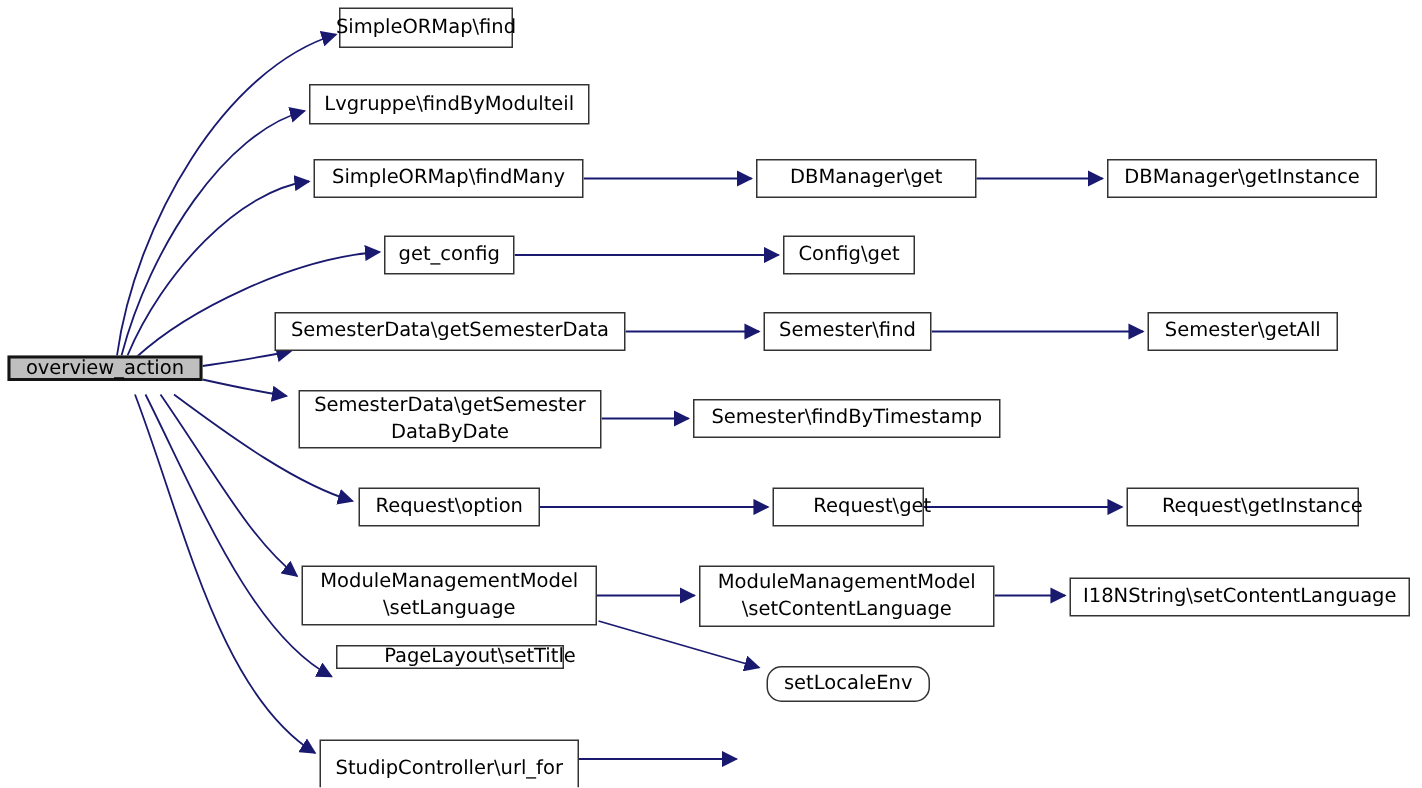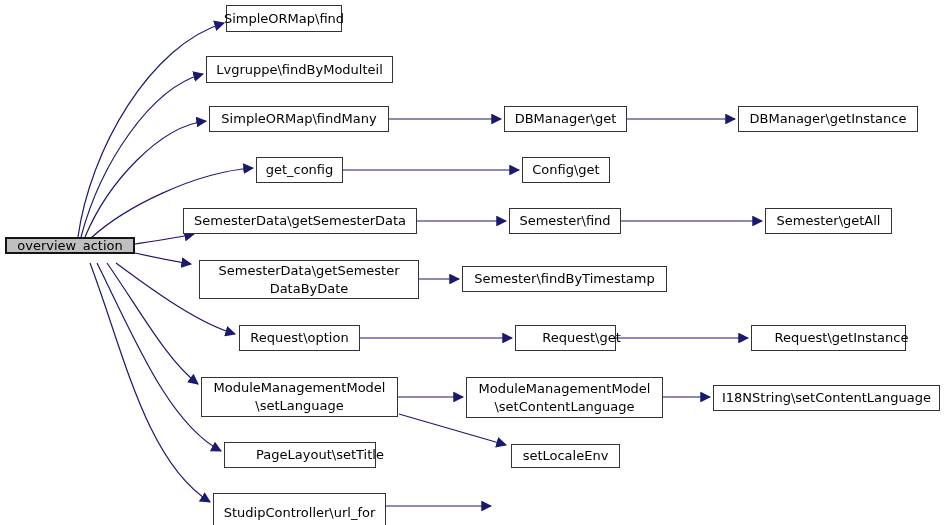--- a/index.html
+++ b/index.html
@@ -56,46 +56,46 @@
   <div class="node" style="left:211px; top:5px; width:116px; height:27px;margin-left:15px;">SimpleORMap\find</div>
 
   <div class="node" style="left:206px; top:56px; width:187px; height:27px;">Lvgruppe\findByModulteil</div>
 
   <div class="node" style="left:209px; top:106px; width:180px; height:26px;">SimpleORMap\findMany</div>
 
   <div class="node" style="left:256px; top:157px; width:87px; height:26px;">get_config</div>
 
   <div class="node" style="left:183px; top:208px; width:234px; height:26px;text-align:center;">SemesterData\getSemesterData</div>
 
-  <div class="node" style="left:199px; top:260px; width:220px; height:39px;">SemesterData\getSemester
+  <div class="node" style="left:199px; top:260px; width:202px; height:39px;">SemesterData\getSemester
 DataByDate</div>
 
   <div class="node" style="left:239px; top:325px; width:121px; height:26px;">Request\option</div>
 
   <div class="node" style="left:201px; top:377px; width:197px; height:40px;">ModuleManagementModel
 \setLanguage</div>
 
-  <div class="node" style="left:224px; top:442px; width:152px; height:26px;padding-left:40px;">PageLayout\setTitle</div>
+  <div class="node" style="left:224px; top:430px; width:152px; height:16px;padding-left:40px;">PageLayout\setTitle</div>
 
   <div class="node" style="left:213px; top:493px; width:173px; height:40px;">StudipController\url_for</div>
 
-  <div class="node" style="left:504px; top:106px; width:123px; height:26px;">DBManager\get</div>
+  <div class="node" style="left:504px; top:106px; width:147px; height:26px;">DBManager\get</div>
 
   <div class="node" style="left:522px; top:157px; width:88px; height:26px;">Config\get</div>
 
   <div class="node" style="left:509px; top:208px; width:112px; height:26px;">Semester\find</div>
 
   <div class="node" style="left:462px; top:266px; width:205px; height:26px;">Semester\findByTimestamp</div>
 
   <div class="node" style="left:515px; top:325px; width:101px; height:26px;padding-left:32px;">Request\get</div>
 
   <div class="node" style="left:466px; top:377px; width:197px; height:41px;">ModuleManagementModel
 \setContentLanguage</div>
 
-  <div class="node" style="left:511px; top:444px; width:109px; height:24px;">setLocaleEnv</div>
+  <div class="node" style="left:511px; top:444px; width:109px; height:24px;border-radius:10px;">setLocaleEnv</div>
 
 
   <div class="node" style="left:738px; top:106px; width:180px; height:26px;">DBManager\getInstance</div>
 
   <div class="node" style="left:765px; top:208px; width:127px; height:26px;">Semester\getAll</div>
 
   <div class="node" style="left:751px; top:325px; width:155px; height:26px;padding-left:26px;">Request\getInstance</div>
 
   <div class="node" style="left:713px; top:385px; width:227px; height:26px;">I18NString\setContentLanguage</div>
 

